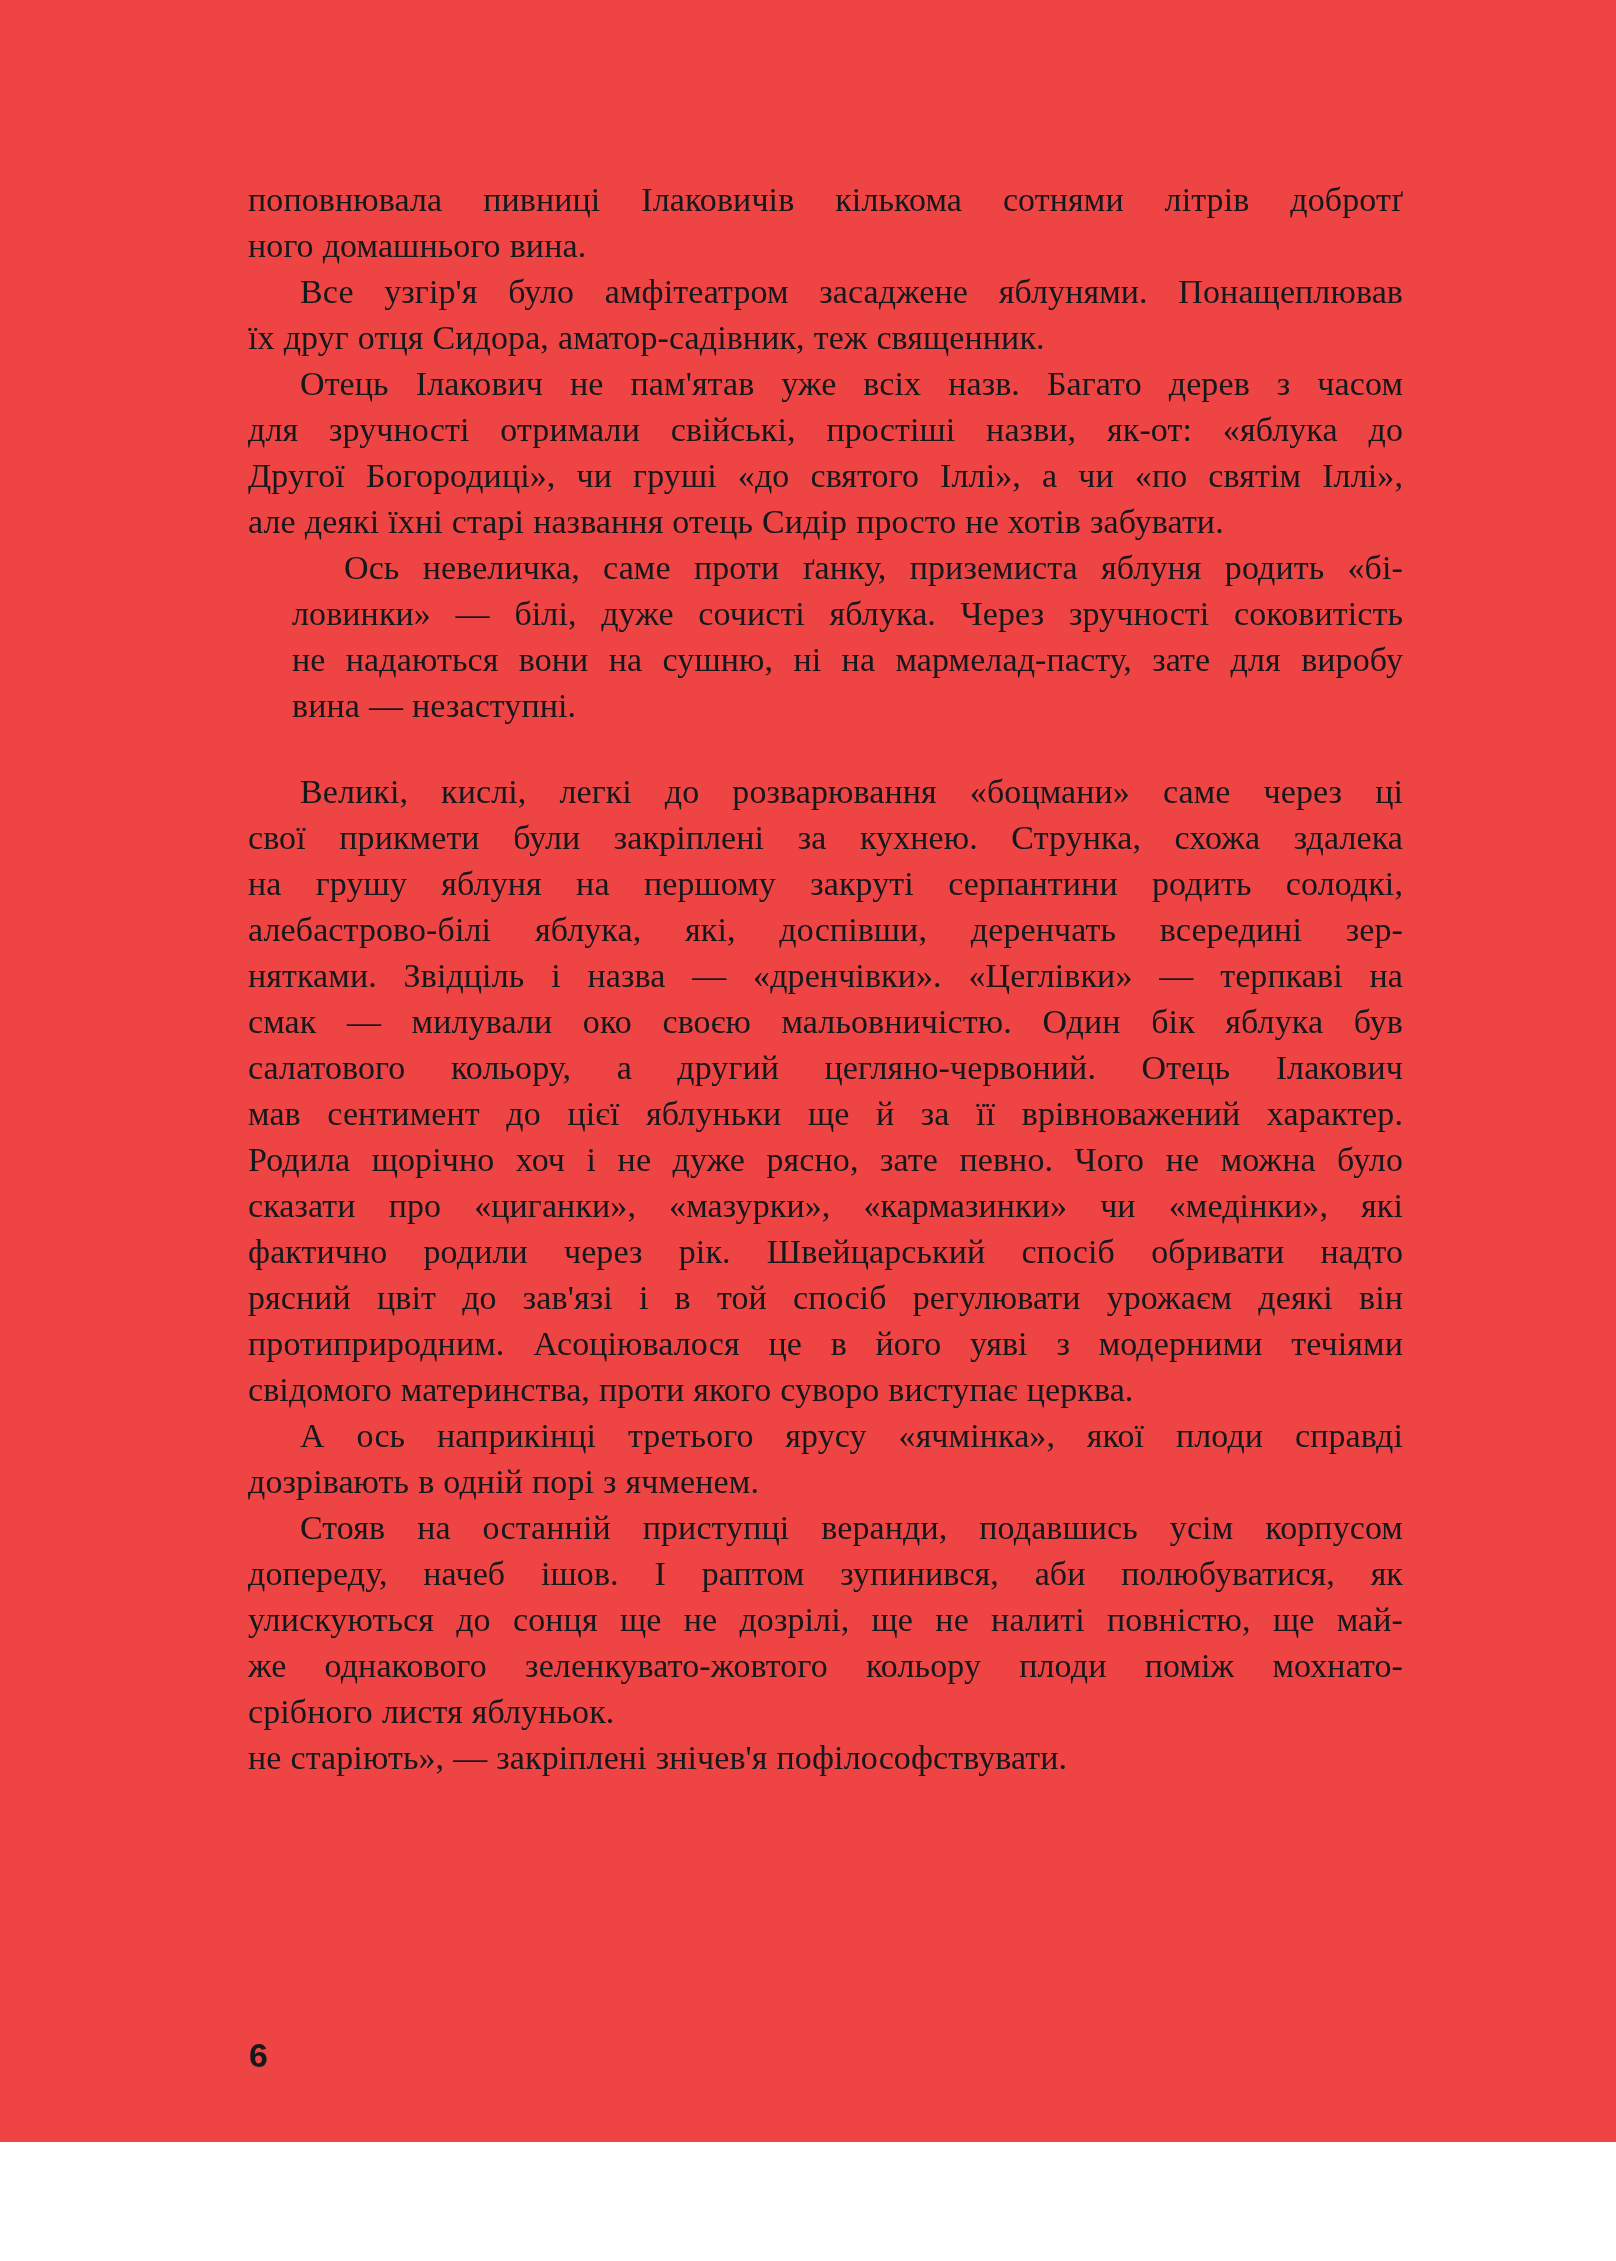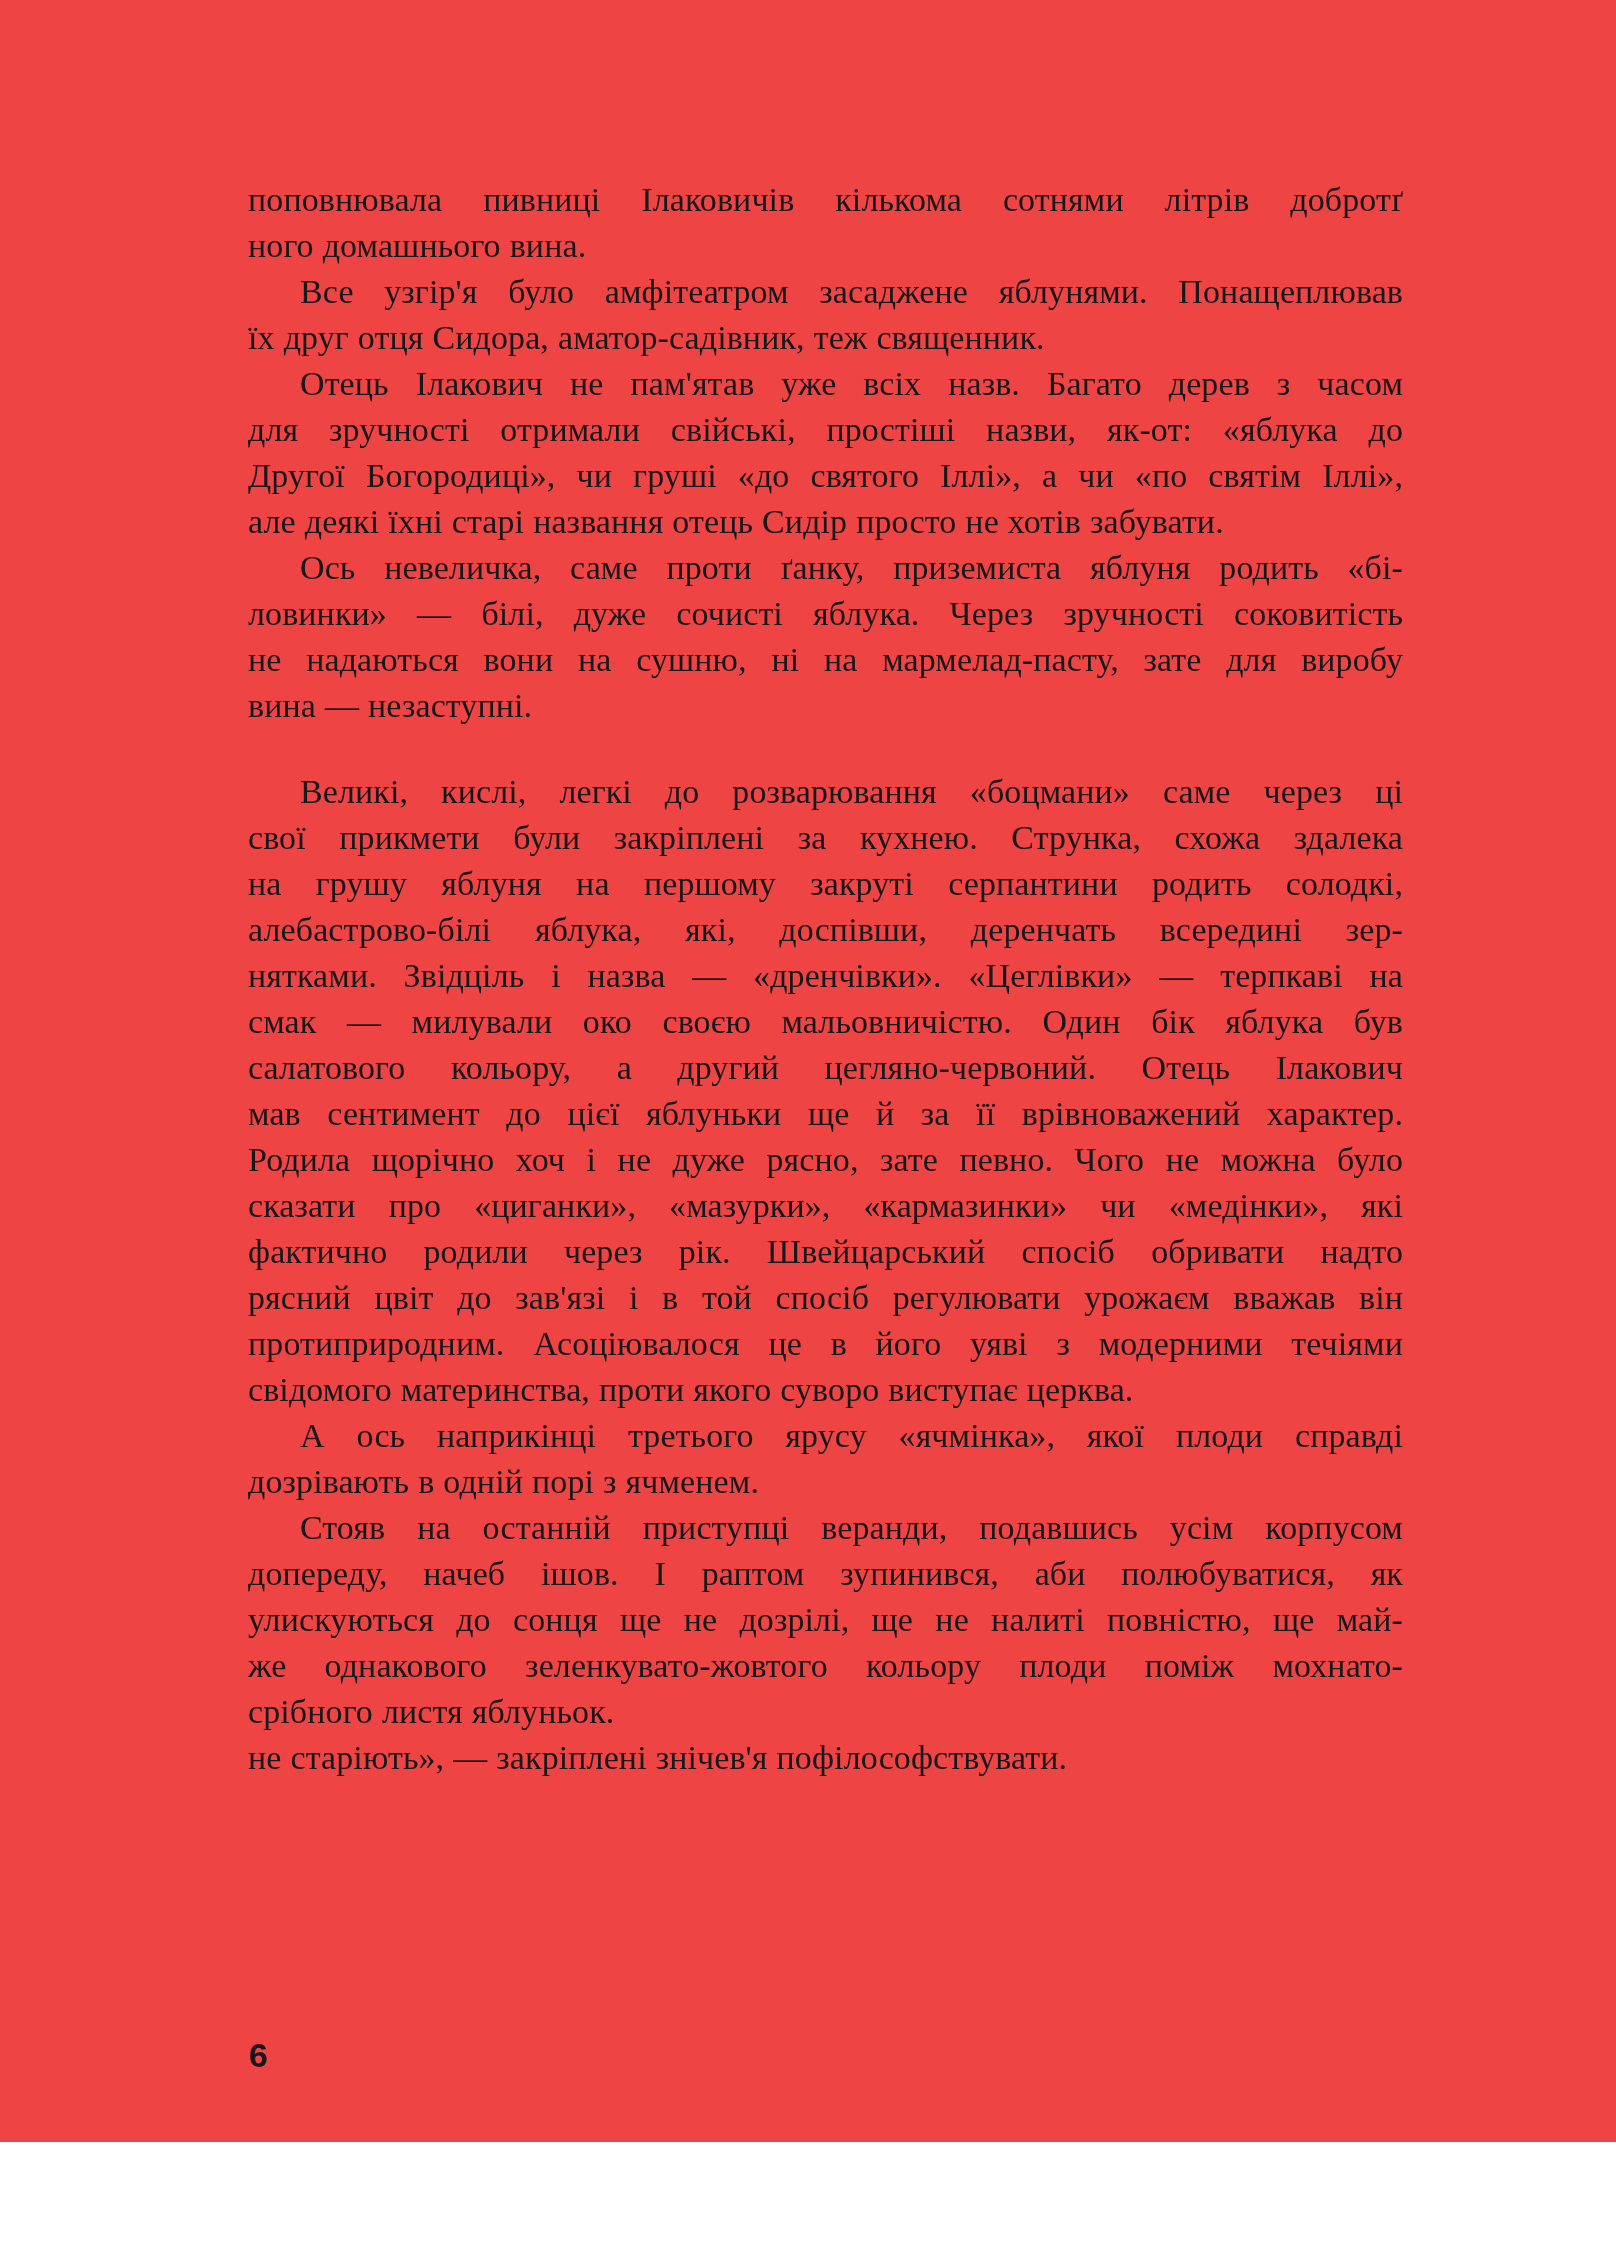--- a/index.html
+++ b/index.html
@@ -71,39 +71,39 @@
       <p class="para indent" style="text-indent: 0px;">
         <span class="line first">Все узгір'я було амфітеатром засаджене яблунями. Понащеплював</span>
         <span class="line end">їх друг отця Сидора, аматор-садівник, теж священник.</span>
       </p>
       <p class="para indent" style="text-indent: 0px;">
         <span class="line first">Отець Ілакович не пам'ятав уже всіх назв. Багато дерев з часом</span>
         <span class="line">для зручності отримали свійські, простіші назви, як-от: «яблука до</span>
         <span class="line">Другої Богородиці», чи груші «до святого Іллі», а чи «по святім Іллі»,</span>
         <span class="line end">але деякі їхні старі названня отець Сидір просто не хотів забувати.</span>
       </p>
-      <p class="para indent" style="text-indent: 0px;">
+      <p class="para indent" style="text-indent: 0px; margin-left: 44px;">
         <span class="line first">Ось невеличка, саме проти ґанку, приземиста яблуня родить «бі-</span>
         <span class="line">ловинки» — білі, дуже сочисті яблука. Через зручності соковитість</span>
         <span class="line">не надаються вони на сушню, ні на мармелад-пасту, зате для виробу</span>
         <span class="line end">вина — незаступні.</span>
       </p>
       <p class="para indent" style="text-indent: 0px; margin-top: 40px;">
         <span class="line first">Великі, кислі, легкі до розварювання «боцмани» саме через ці</span>
         <span class="line">свої прикмети були закріплені за кухнею. Струнка, схожа здалека</span>
         <span class="line">на грушу яблуня на першому закруті серпантини родить солодкі,</span>
         <span class="line">алебастрово-білі яблука, які, доспівши, деренчать всередині зер-</span>
         <span class="line">нятками. Звідціль і назва — «дренчівки». «Цеглівки» — терпкаві на</span>
         <span class="line">смак — милували око своєю мальовничістю. Один бік яблука був</span>
         <span class="line">салатового кольору, а другий цегляно-червоний. Отець Ілакович</span>
         <span class="line">мав сентимент до цієї яблуньки ще й за її врівноважений характер.</span>
         <span class="line">Родила щорічно хоч і не дуже рясно, зате певно. Чого не можна було</span>
         <span class="line">сказати про «циганки», «мазурки», «кармазинки» чи «медінки», які</span>
         <span class="line">фактично родили через рік. Швейцарський спосіб обривати надто</span>
-        <span class="line">рясний цвіт до зав'язі і в той спосіб регулювати урожаєм вважав він</span>
+        <span class="line">рясний цвіт до зав'язі і в той спосіб регулювати урожаєм деякі він</span>
         <span class="line">протиприродним. Асоціювалося це в його уяві з модерними течіями</span>
         <span class="line end">свідомого материнства, проти якого суворо виступає церква.</span>
       </p>
       <p class="para indent" style="text-indent: 0px;">
         <span class="line first">А ось наприкінці третього ярусу «ячмінка», якої плоди справді</span>
         <span class="line end">дозрівають в одній порі з ячменем.</span>
       </p>
       <p class="para indent" style="text-indent: 0px;">
         <span class="line first">Стояв на останній приступці веранди, подавшись усім корпусом</span>
         <span class="line">допереду, начеб ішов. І раптом зупинився, аби полюбуватися, як</span>

